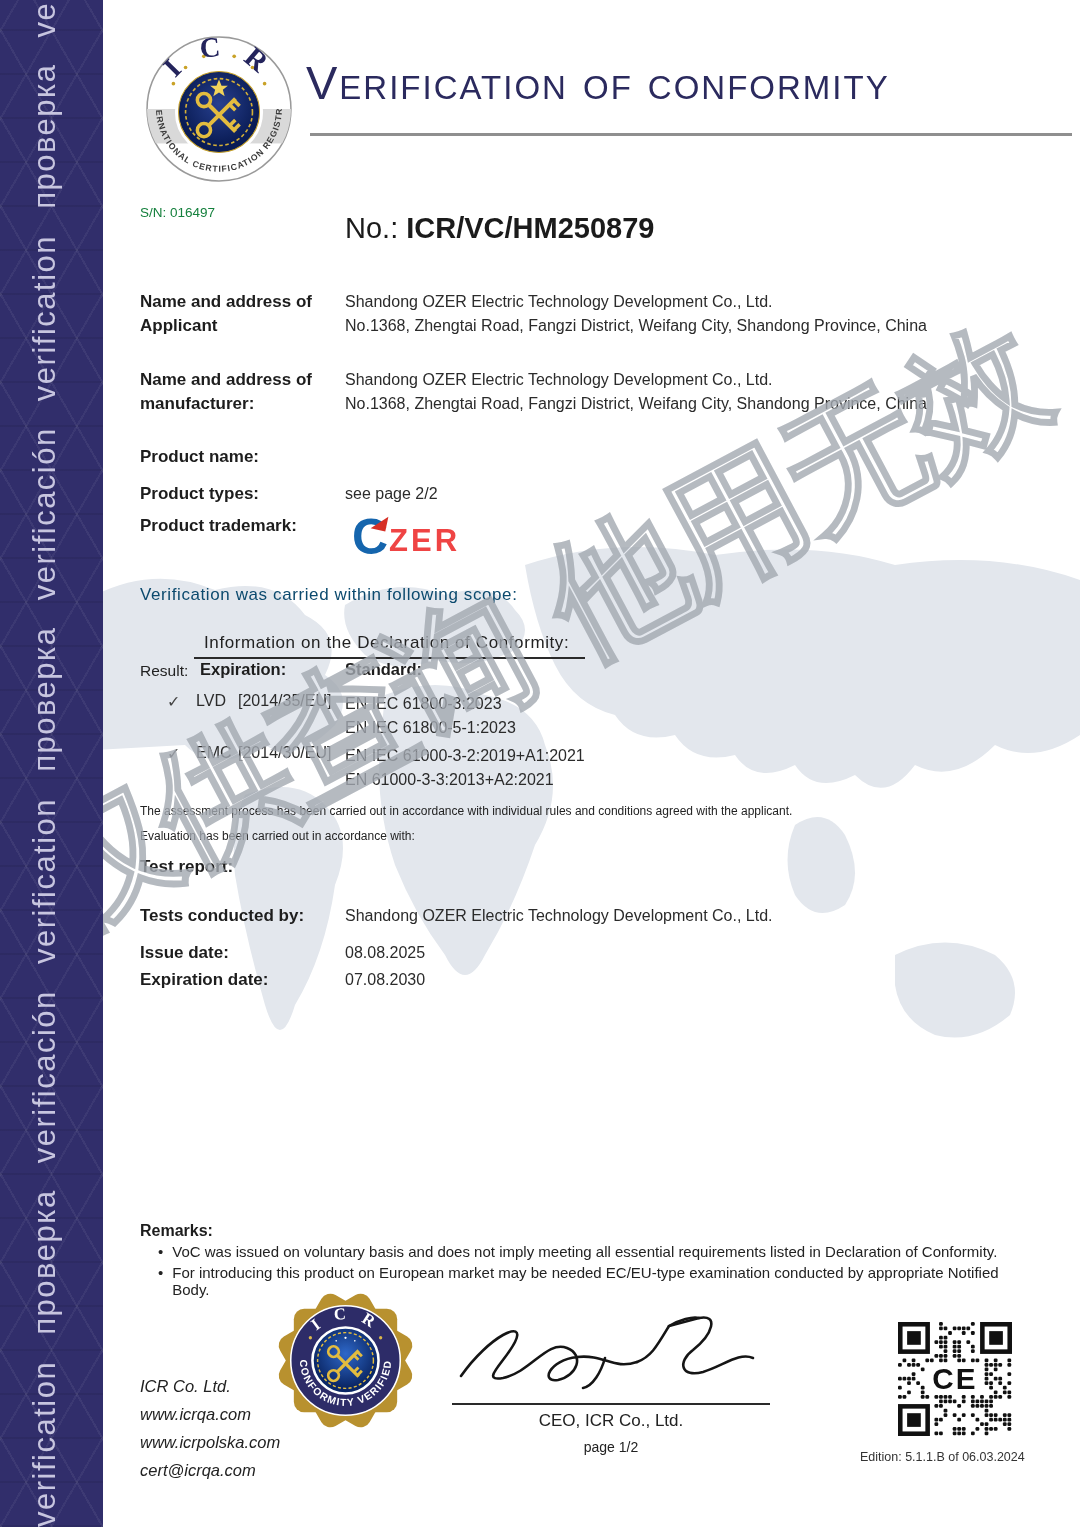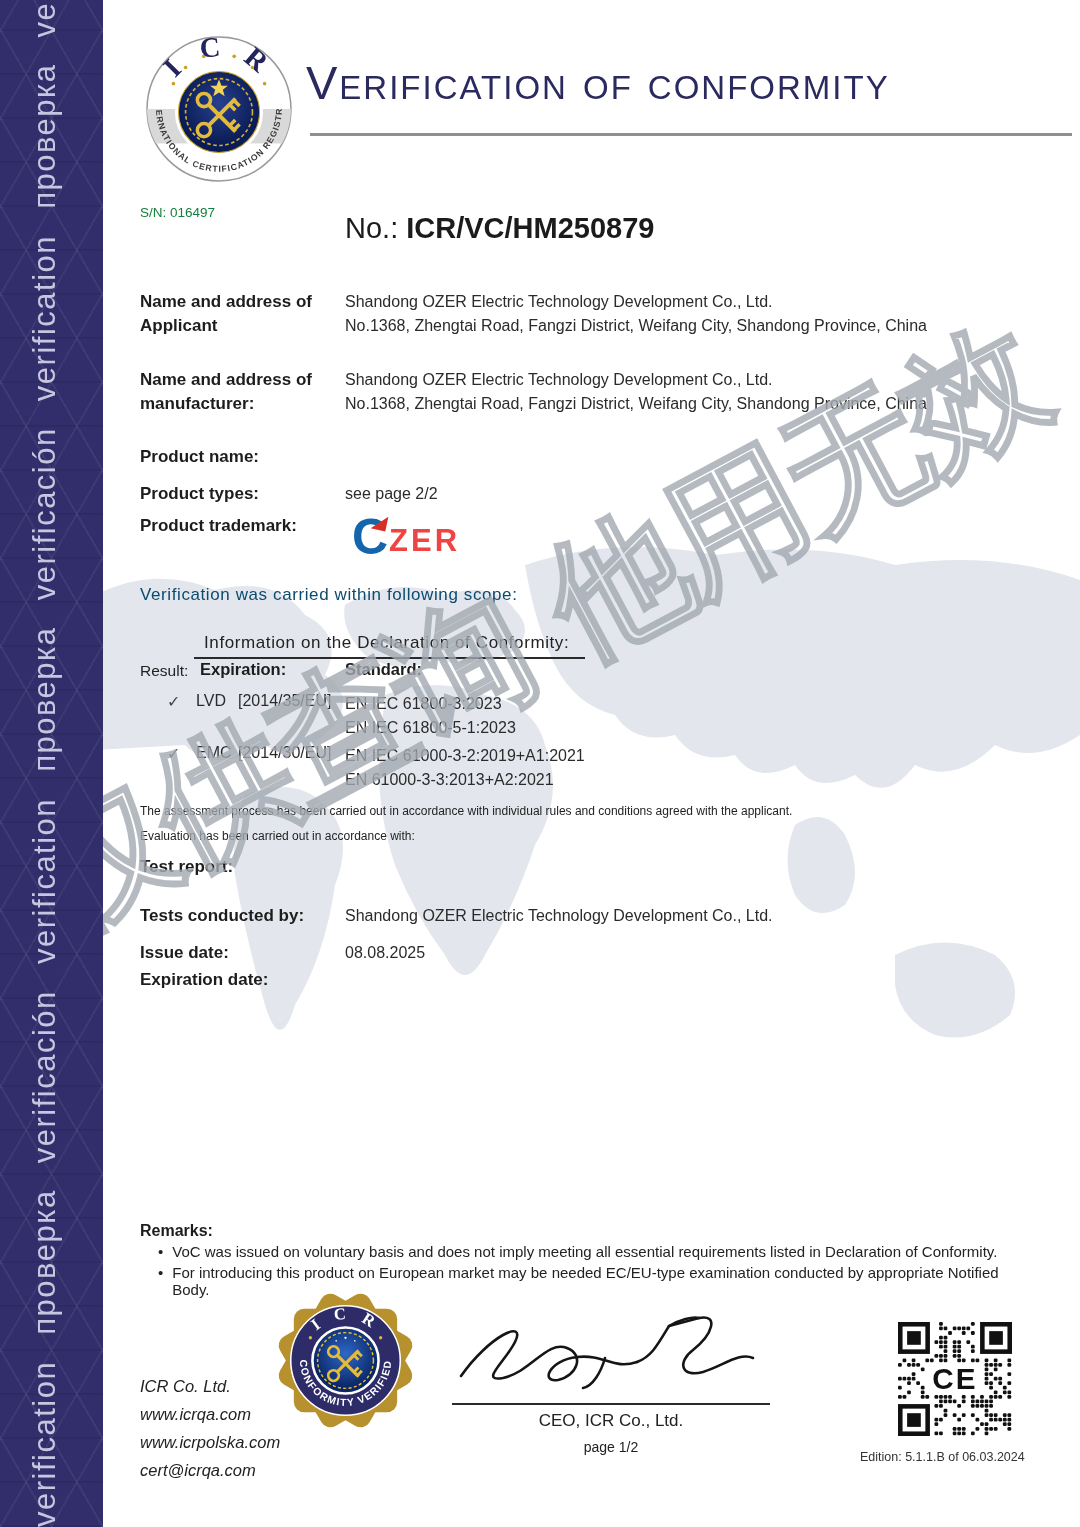--- a/index.html
+++ b/index.html
@@ -198,20 +198,21 @@
 
   <div class="lbl" style="top:855px">Test report:</div>
 
   <div class="lbl" style="top:904px">Tests conducted by:</div>
   <div class="val" style="top:904px">Shandong OZER Electric Technology Development Co., Ltd.</div>
 
   <div class="lbl" style="top:941px">Issue date:</div>
   <div class="val" style="top:941px">08.08.2025</div>
 
   <div class="lbl" style="top:968px">Expiration date:</div>
+  <div class="val" style="top:968px">07.08.2030</div>
 
   <div class="rem-title">Remarks:</div>
   <div class="rem-item" style="top:1243px">
     <span class="b">•</span>
     <span>VoC was issued on voluntary basis and does not imply meeting all essential requirements listed in Declaration of Conformity.</span>
   </div>
   <div class="rem-item" style="top:1264px">
     <span class="b">•</span>
     <span>For introducing this product on European market may be needed EC/EU-type examination conducted by appropriate Notified Body.</span>
   </div>

